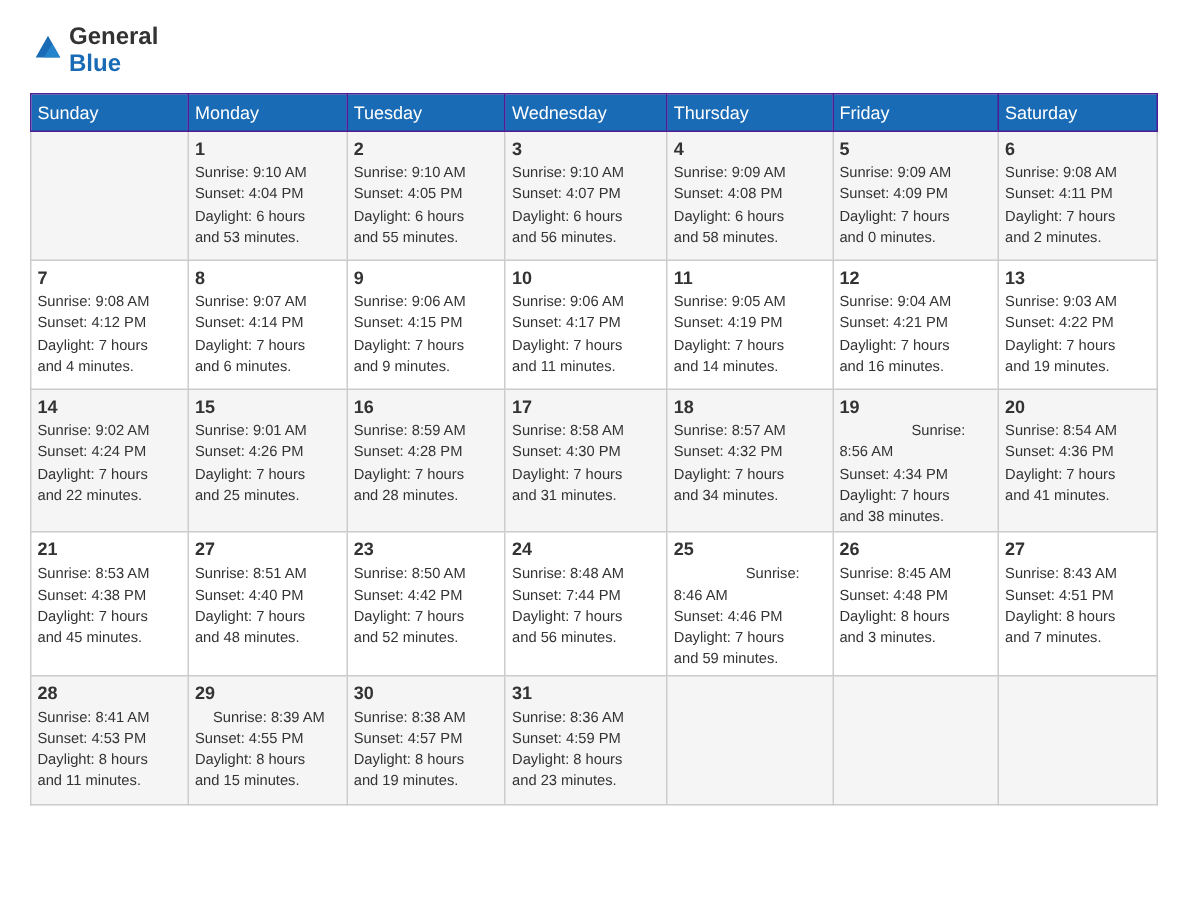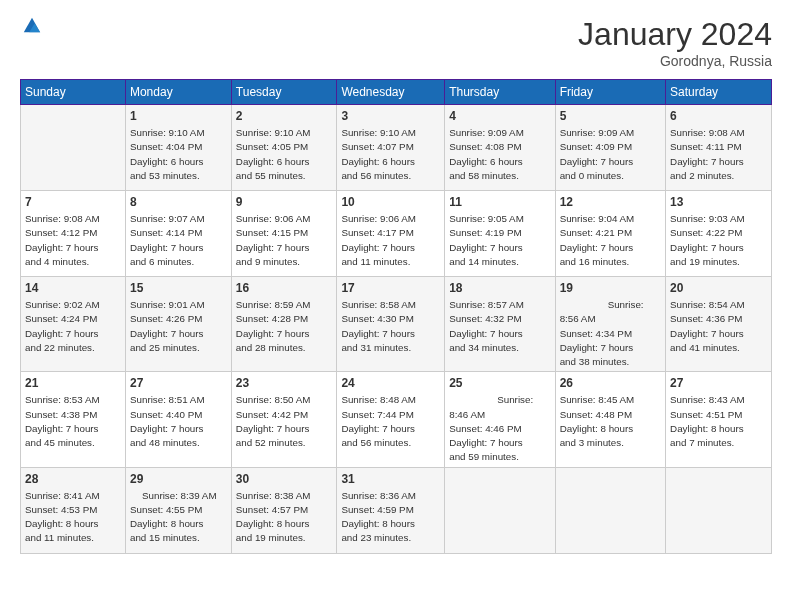--- a/index.html
+++ b/index.html
@@ -94,24 +94,28 @@
 
 <div class="page">
   <div class="header">
     <div class="logo">
       <div>
         <svg class="logo-icon" viewBox="0 0 22 22">
           <polygon points="11,2 20,18 2,18" fill="#1a6bb5"></polygon>
           <polygon points="14,8 20,18 8,18" fill="#2a8fd4" opacity="0.7"></polygon>
         </svg>
       </div>
-    </div>
-    <div class="title-block">
-      <div class="month-title">January 2024</div>
-      <div class="location">Gorodnya, Russia</div>
+      <div style="margin-left:4px;">
+        <div>
+          <span class="logo-general" style="font-size:16px;font-weight:bold;color:#333;">General</span>
+        </div>
+        <div>
+          <span class="logo-blue" style="font-size:16px;font-weight:bold;color:#1a6bb5;">Blue</span>
+        </div>
+      </div>
     </div>
   </div>
 
   <table class="calendar-table">
     <thead>
       <tr>
       <th>Sunday</th>
           <th>Monday</th>
           <th>Tuesday</th>
           <th>Wednesday</th>

